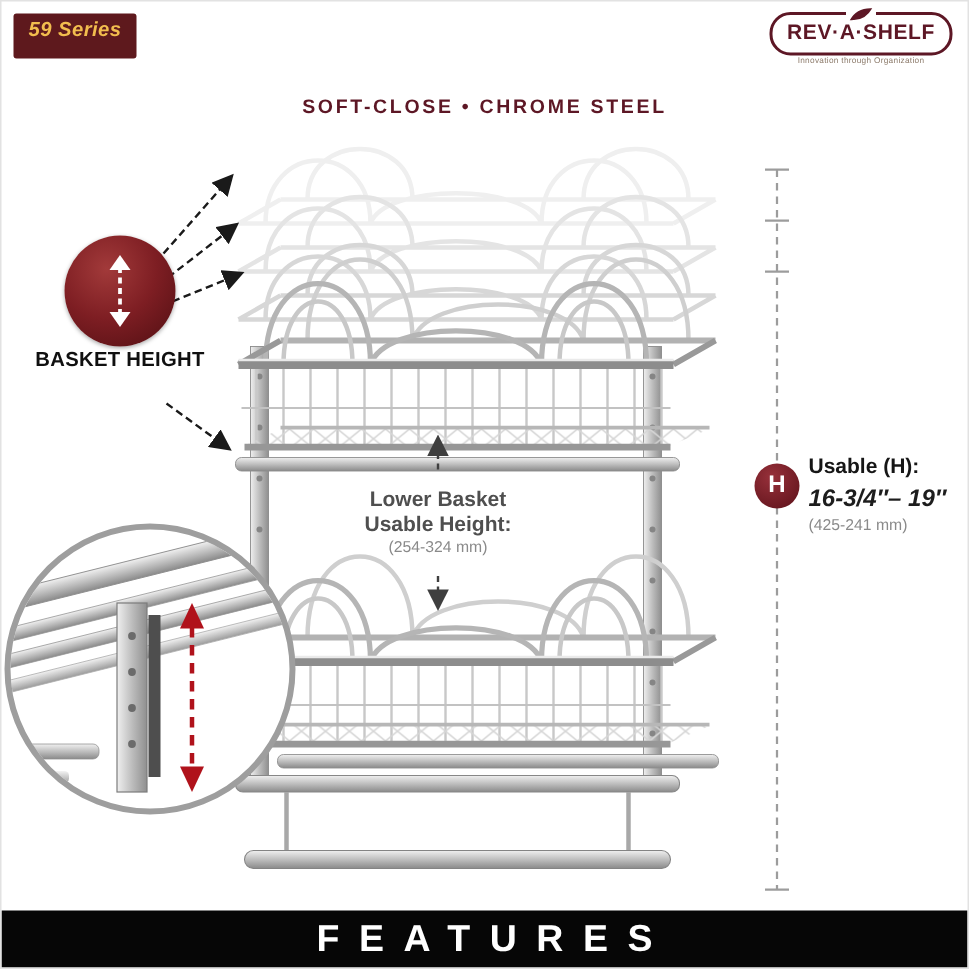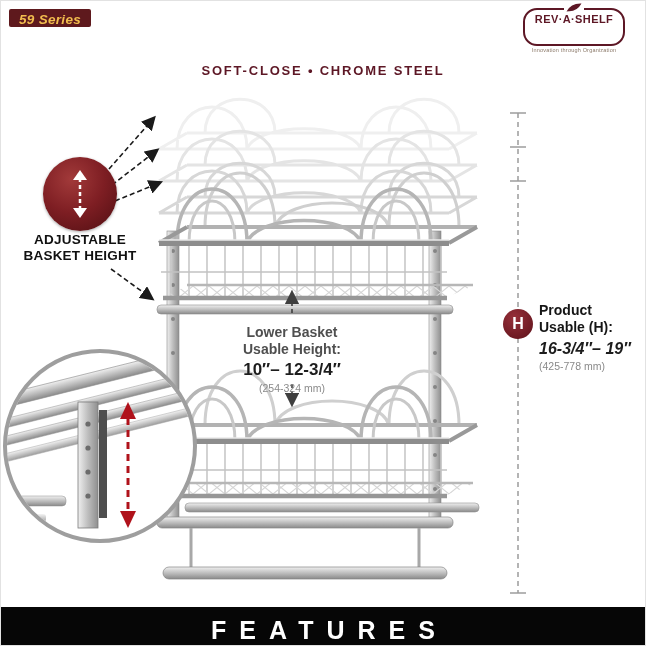--- a/index.html
+++ b/index.html
@@ -1,26 +1,26 @@
 <!DOCTYPE html>
 <html><head>
 <meta charset="utf-8">
 <style>
   * { margin:0; padding:0; box-sizing:border-box; }
   html,body { width:646px; height:646px; }
   body { font-family:"Liberation Sans", sans-serif; background:#fff; }
   .canvas { position:relative; width:646px; height:646px; background:#fff; border:1px solid #e2e2e2; overflow:hidden; }
 
   .badge { position:absolute; top:8px; left:8px; background:#5e191d; color:#f2bd4e;
-    font-size:13.5px; font-weight:bold; font-style:italic; padding:3px 10px 0;
+    font-size:13.5px; font-weight:bold; font-style:italic; padding:3px 10px 12px;
     border-radius:2px; letter-spacing:.3px; }
 
   .logo { position:absolute; top:7px; right:8px; width:126px; text-align:center; }
   .logo-oval { position:relative; display:inline-block; border:2px solid #5d1725; border-radius:14px;
-    padding:3px 10px 19px; color:#5d1725; font-weight:bold; font-size:11px; letter-spacing:.4px; white-space:nowrap; }
+    padding:3px 10px 6px; color:#5d1725; font-weight:bold; font-size:14px; letter-spacing:.4px; white-space:nowrap; }
   .logo-leaf { position:absolute; top:-8px; left:50%; margin-left:-10px; width:20px; height:12px; background:#fff; text-align:center; }
   .tagline { font-size:5.5px; color:#8c7a6a; margin-top:1px; letter-spacing:.2px; }
 
   .title { position:absolute; top:29px; left:0; width:100%; text-align:center;
     font-size:25px; font-weight:800; letter-spacing:.8px; color:#191919; }
   .subtitle { position:absolute; top:62px; left:0; width:100%; text-align:center;
     font-size:13px; font-weight:bold; letter-spacing:1.8px; color:#5d1725; }
 
   .product { position:absolute; left:128px; top:90px; width:380px; height:512px; }
   .overlay { position:absolute; left:0; top:0; width:646px; height:646px; pointer-events:none; }
@@ -40,21 +40,21 @@
     background:radial-gradient(circle at 38% 30%, #97303a, #5c1119); color:#fff;
     font-size:16px; font-weight:800; text-align:center; line-height:30px; }
   .h-note { position:absolute; left:538px; top:301px; width:106px; }
   .h-note .note-l { color:#161616; }
   .h-note .note-v { font-size:16px; margin-top:5px;font-style:italic; }
   .h-note .note-m { margin-top:2px; }
 
   .inset { position:absolute; left:-1px; top:345px; width:200px; height:200px; }
 
   .footer { position:absolute; left:0; bottom:0; width:100%; height:38px; background:#060606;
-    display:flex; align-items:flex-end; justify-content:center; }
+    display:flex; align-items:center; justify-content:center; }
   .footer span { color:#fff; font-size:25px; font-weight:800; letter-spacing:13px; text-indent:13px; }
 </style>
 </head>
 <body>
 
 <div class="canvas">
 
   <div class="badge">59 Series</div>
 
   <div class="logo">
@@ -230,36 +230,33 @@
   </svg>
 
   <div class="adj-circle">
     <svg width="26" height="48" viewBox="0 0 26 48">
       <line x1="13" y1="8" x2="13" y2="40" stroke="#ffffff" stroke-width="2.5" stroke-dasharray="4 3"></line>
       <path d="M13,0 L6,10 L20,10 Z" fill="#ffffff"></path>
       <path d="M13,48 L6,38 L20,38 Z" fill="#ffffff"></path>
     </svg>
   </div>
   <div class="adj-label">
-    <div>ADJUSTABLE</div>
     <div>BASKET HEIGHT</div>
   </div>
 
   <div class="center-note">
     <div class="note-l">Lower Basket</div>
     <div class="note-l">Usable Height:</div>
-    <div class="note-v">10″– 12-3/4″</div>
     <div class="note-m">(254-324 mm)</div>
   </div>
 
   <div class="h-badge">H</div>
   <div class="h-note">
-    <div class="note-l">Product</div>
     <div class="note-l">Usable (H):</div>
     <div class="note-v">16-3/4″– 19″</div>
-    <div class="note-m">(425-778 mm)</div>
+    <div class="note-m">(425-241 mm)</div>
   </div>
 
   <div class="footer">
     <span>FEATURES</span>
   </div>
 
 </div>
 
 </body></html>

